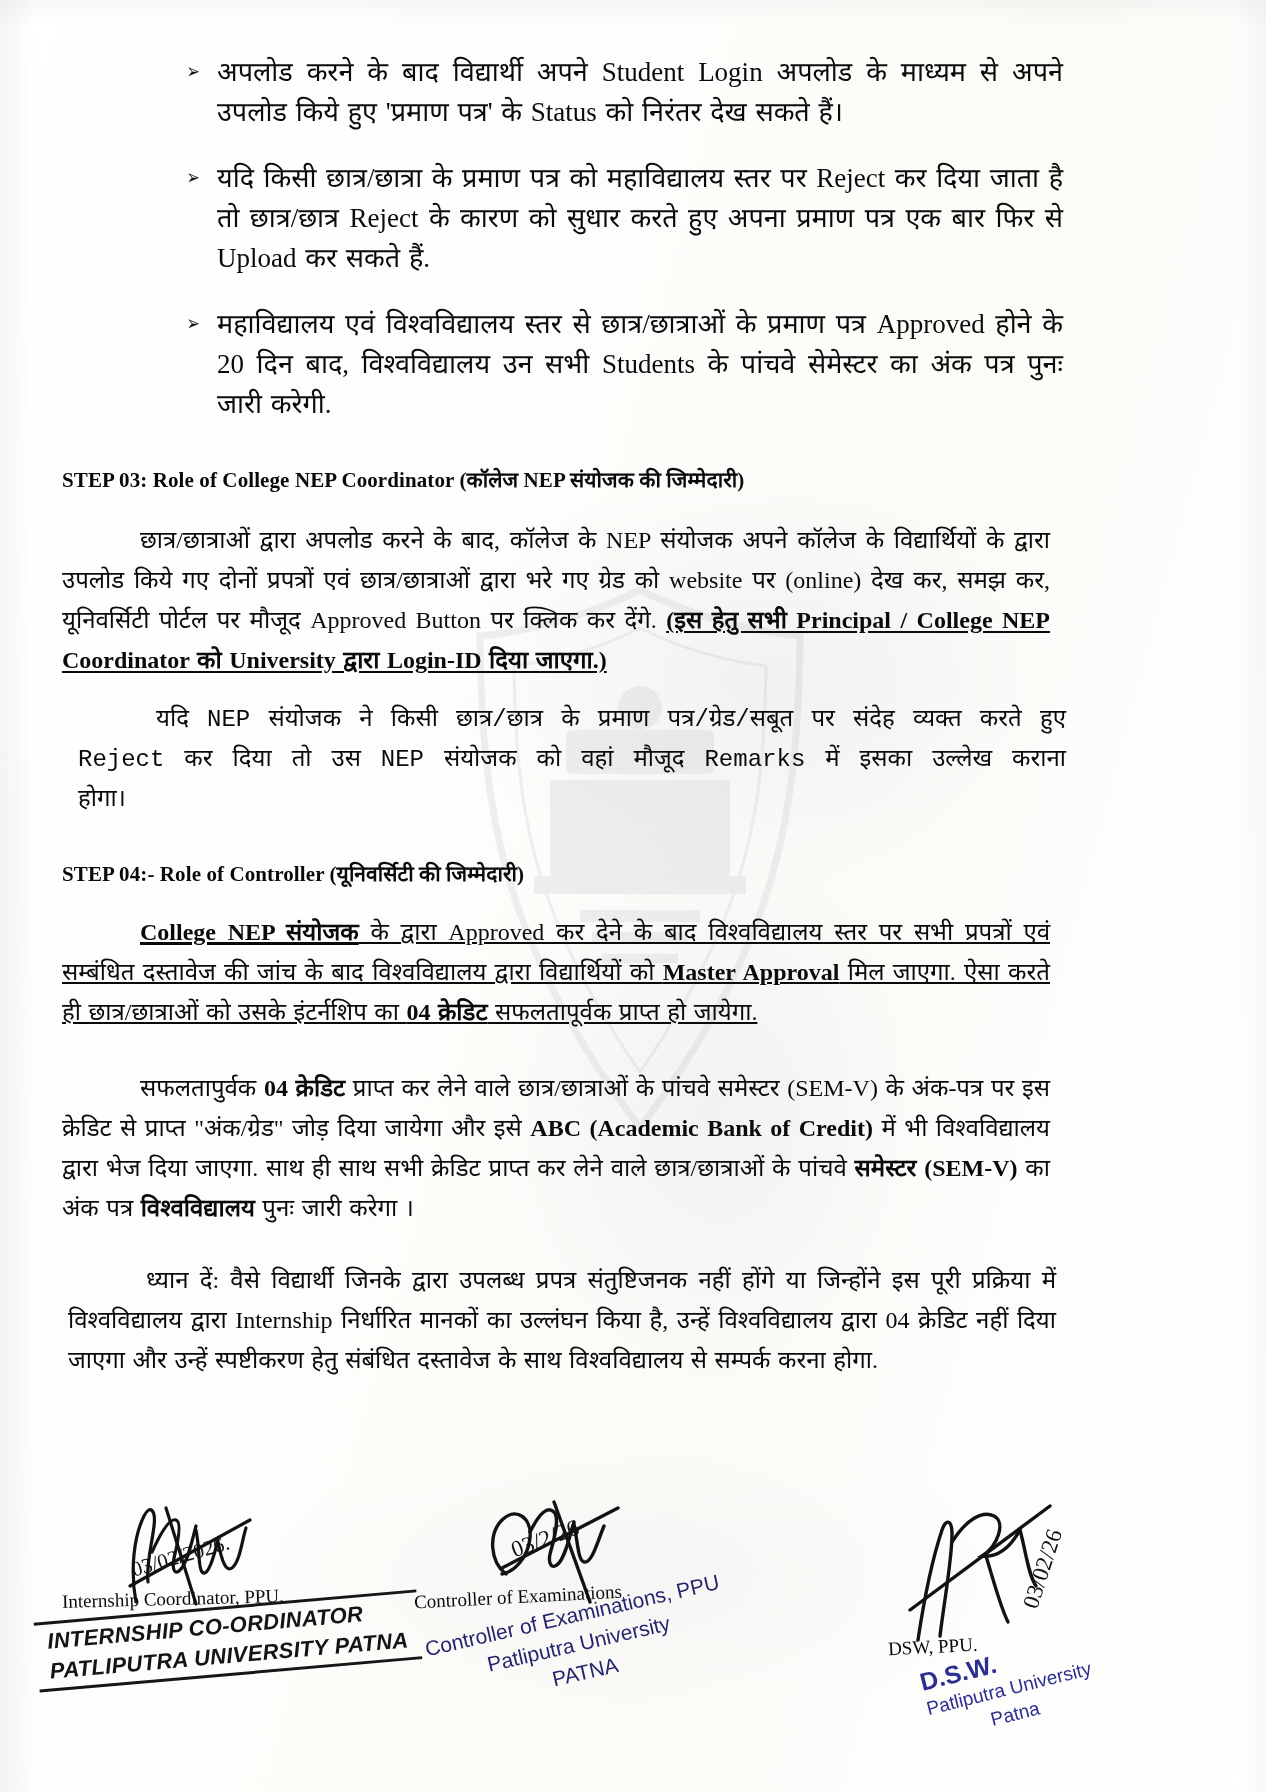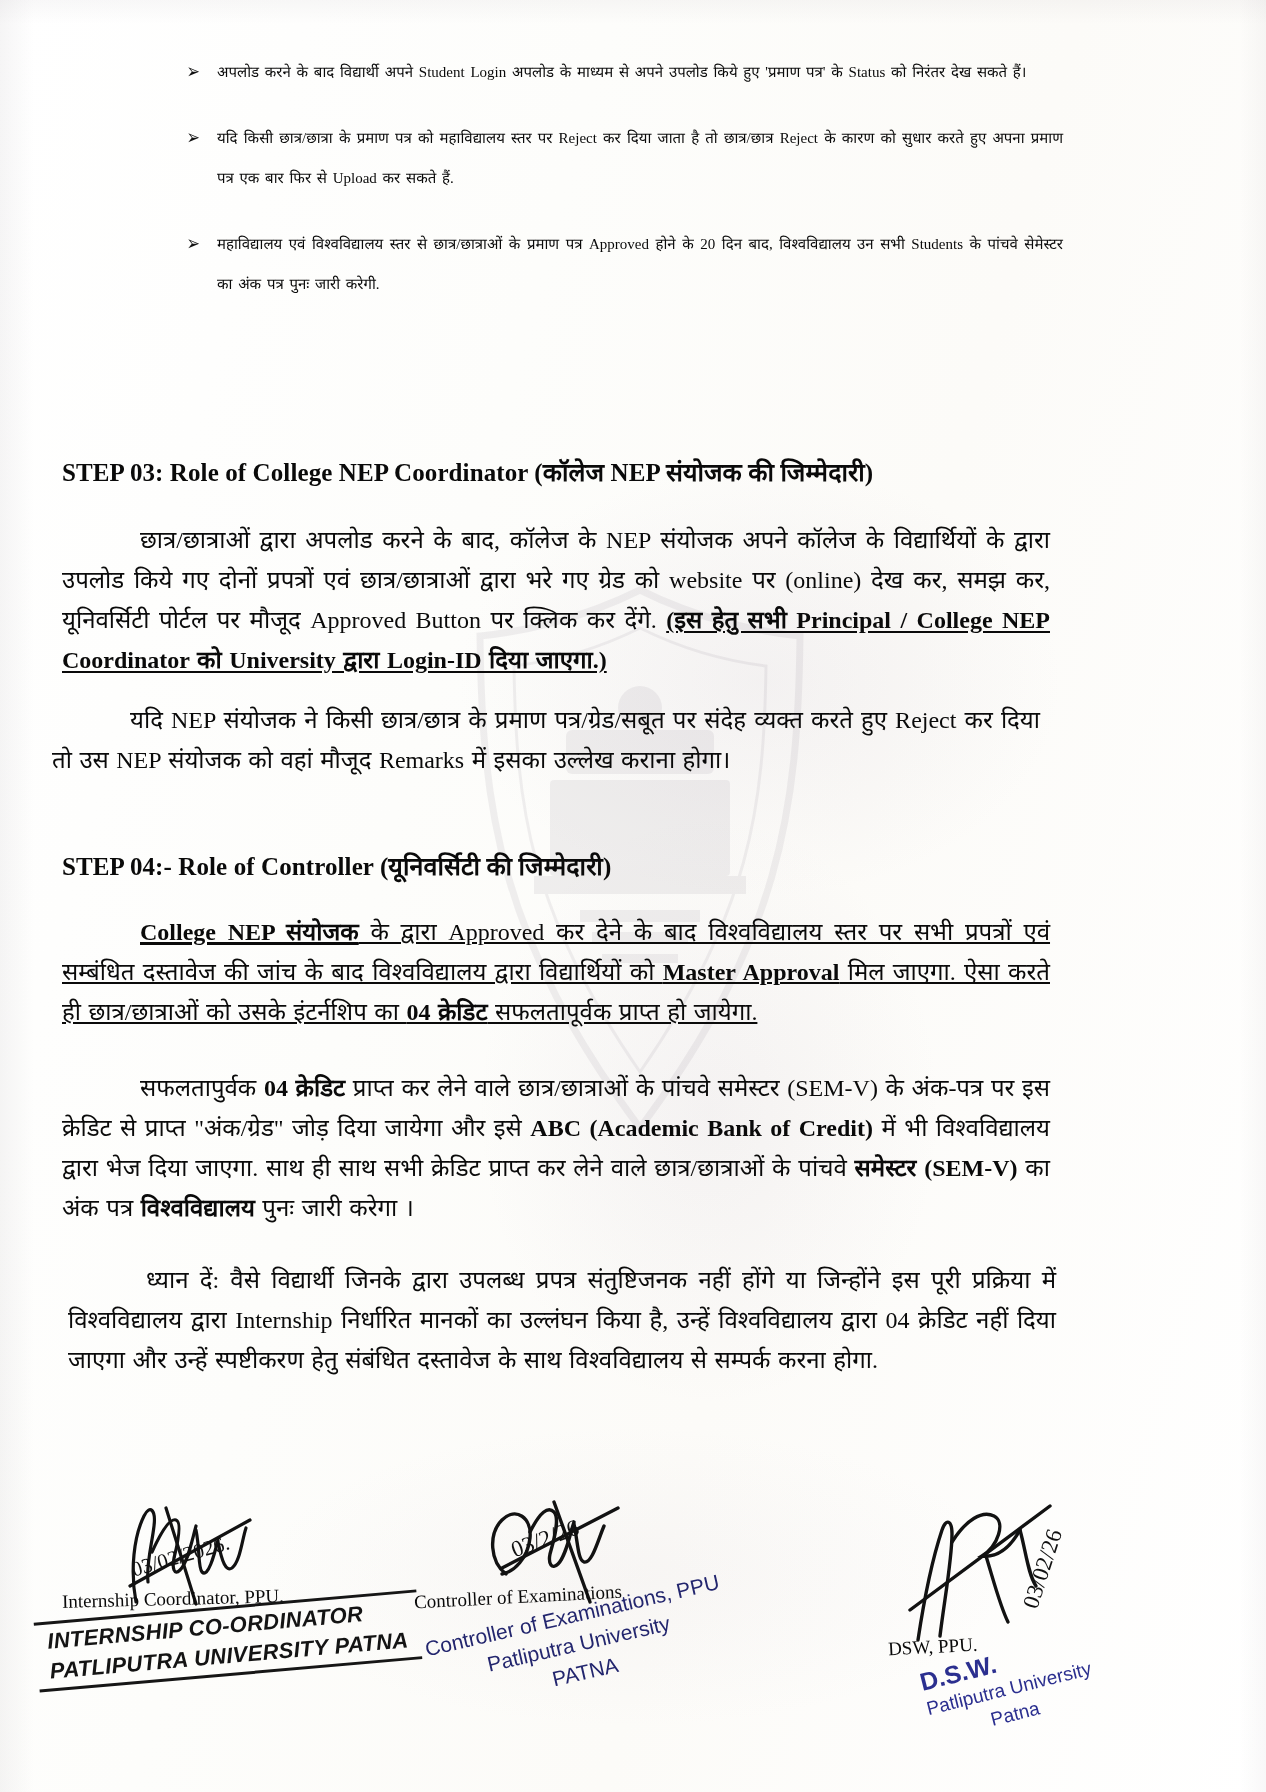--- a/index.html
+++ b/index.html
@@ -70,49 +70,50 @@
     flex: 0 0 auto;
     width: 34px;
     font-size: 20px;
     line-height: 38px;
     color: #111;
     font-family: "DejaVu Sans", sans-serif;
     transform: scaleX(0.8);
   }
   .bullet-text {
     flex: 1 1 auto;
-    font-size: 15px;
+    font-size: 27px;
     line-height: 40px;
     text-align: justify;
     text-align-last: left;
     word-spacing: 2px;
   }
 
   
   .step-head {
     position: absolute;
-    font-size: 25px;
+    font-size: 21px;
     font-weight: bold;
     letter-spacing: 0.1px;
     white-space: nowrap;
+    margin-top: 11px;
   }
   #step03-head { left: 62px; top: 454px; }
   #step04-head { left: 62px; top: 848px; }
 
   
   .para {
     position: absolute;
     font-size: 24px;
     line-height: 40px;
     text-align: justify;
     text-align-last: left;
     word-spacing: 1.5px;
   }
   #p03a { left: 62px; top: 520px; width: 988px; text-indent: 78px; }
-  #p03b { left: 52px; top: 700px; width: 988px; text-indent: 78px; }
+  #p03b { left: 78px; top: 700px; width: 988px; text-indent: 78px; font-family: Liberation Mono, monospace; }
   #p04a { left: 62px; top: 912px; width: 988px; text-indent: 78px; text-decoration: underline; }
   #p04b { left: 62px; top: 1068px; width: 988px; text-indent: 78px; }
   #p04c { left: 68px; top: 1260px; width: 988px; text-indent: 78px; }
 
   b { font-weight: bold; }
   .u { text-decoration: underline; text-underline-offset: 3px; }
 
   
   .sig-block { position: absolute; }
   #sig-intern { left: 40px;  top: 1520px; width: 380px; }

